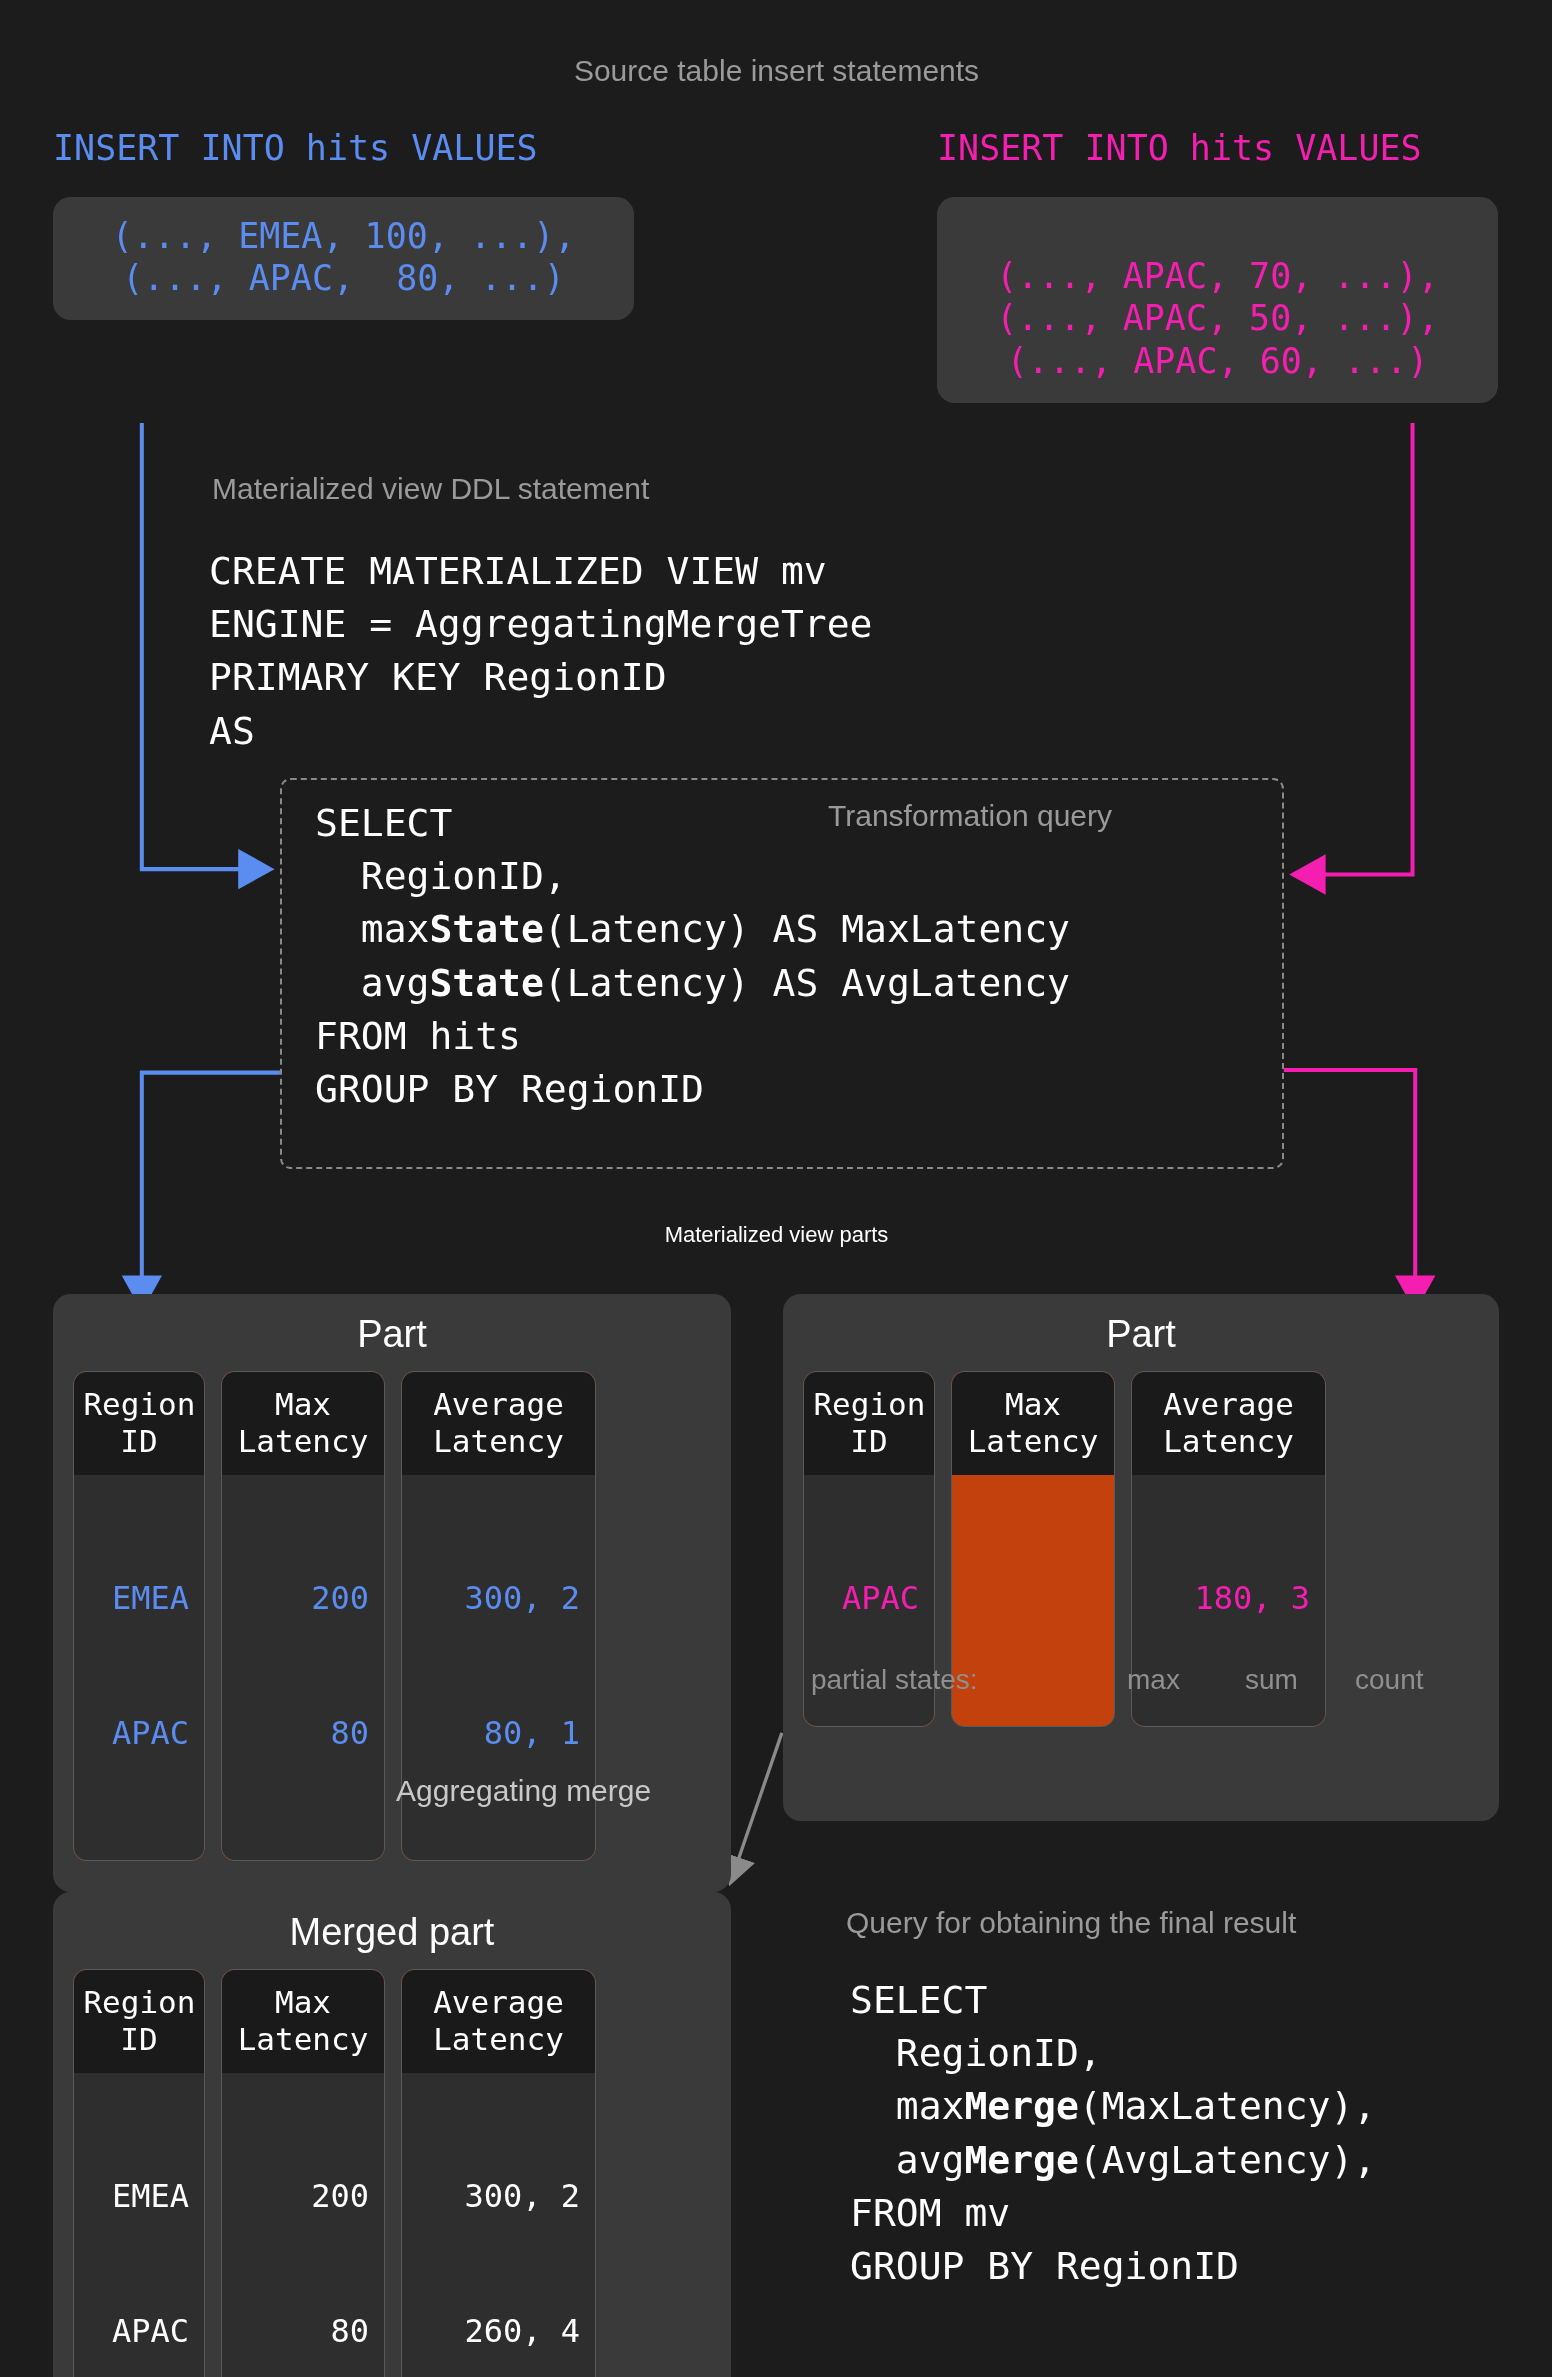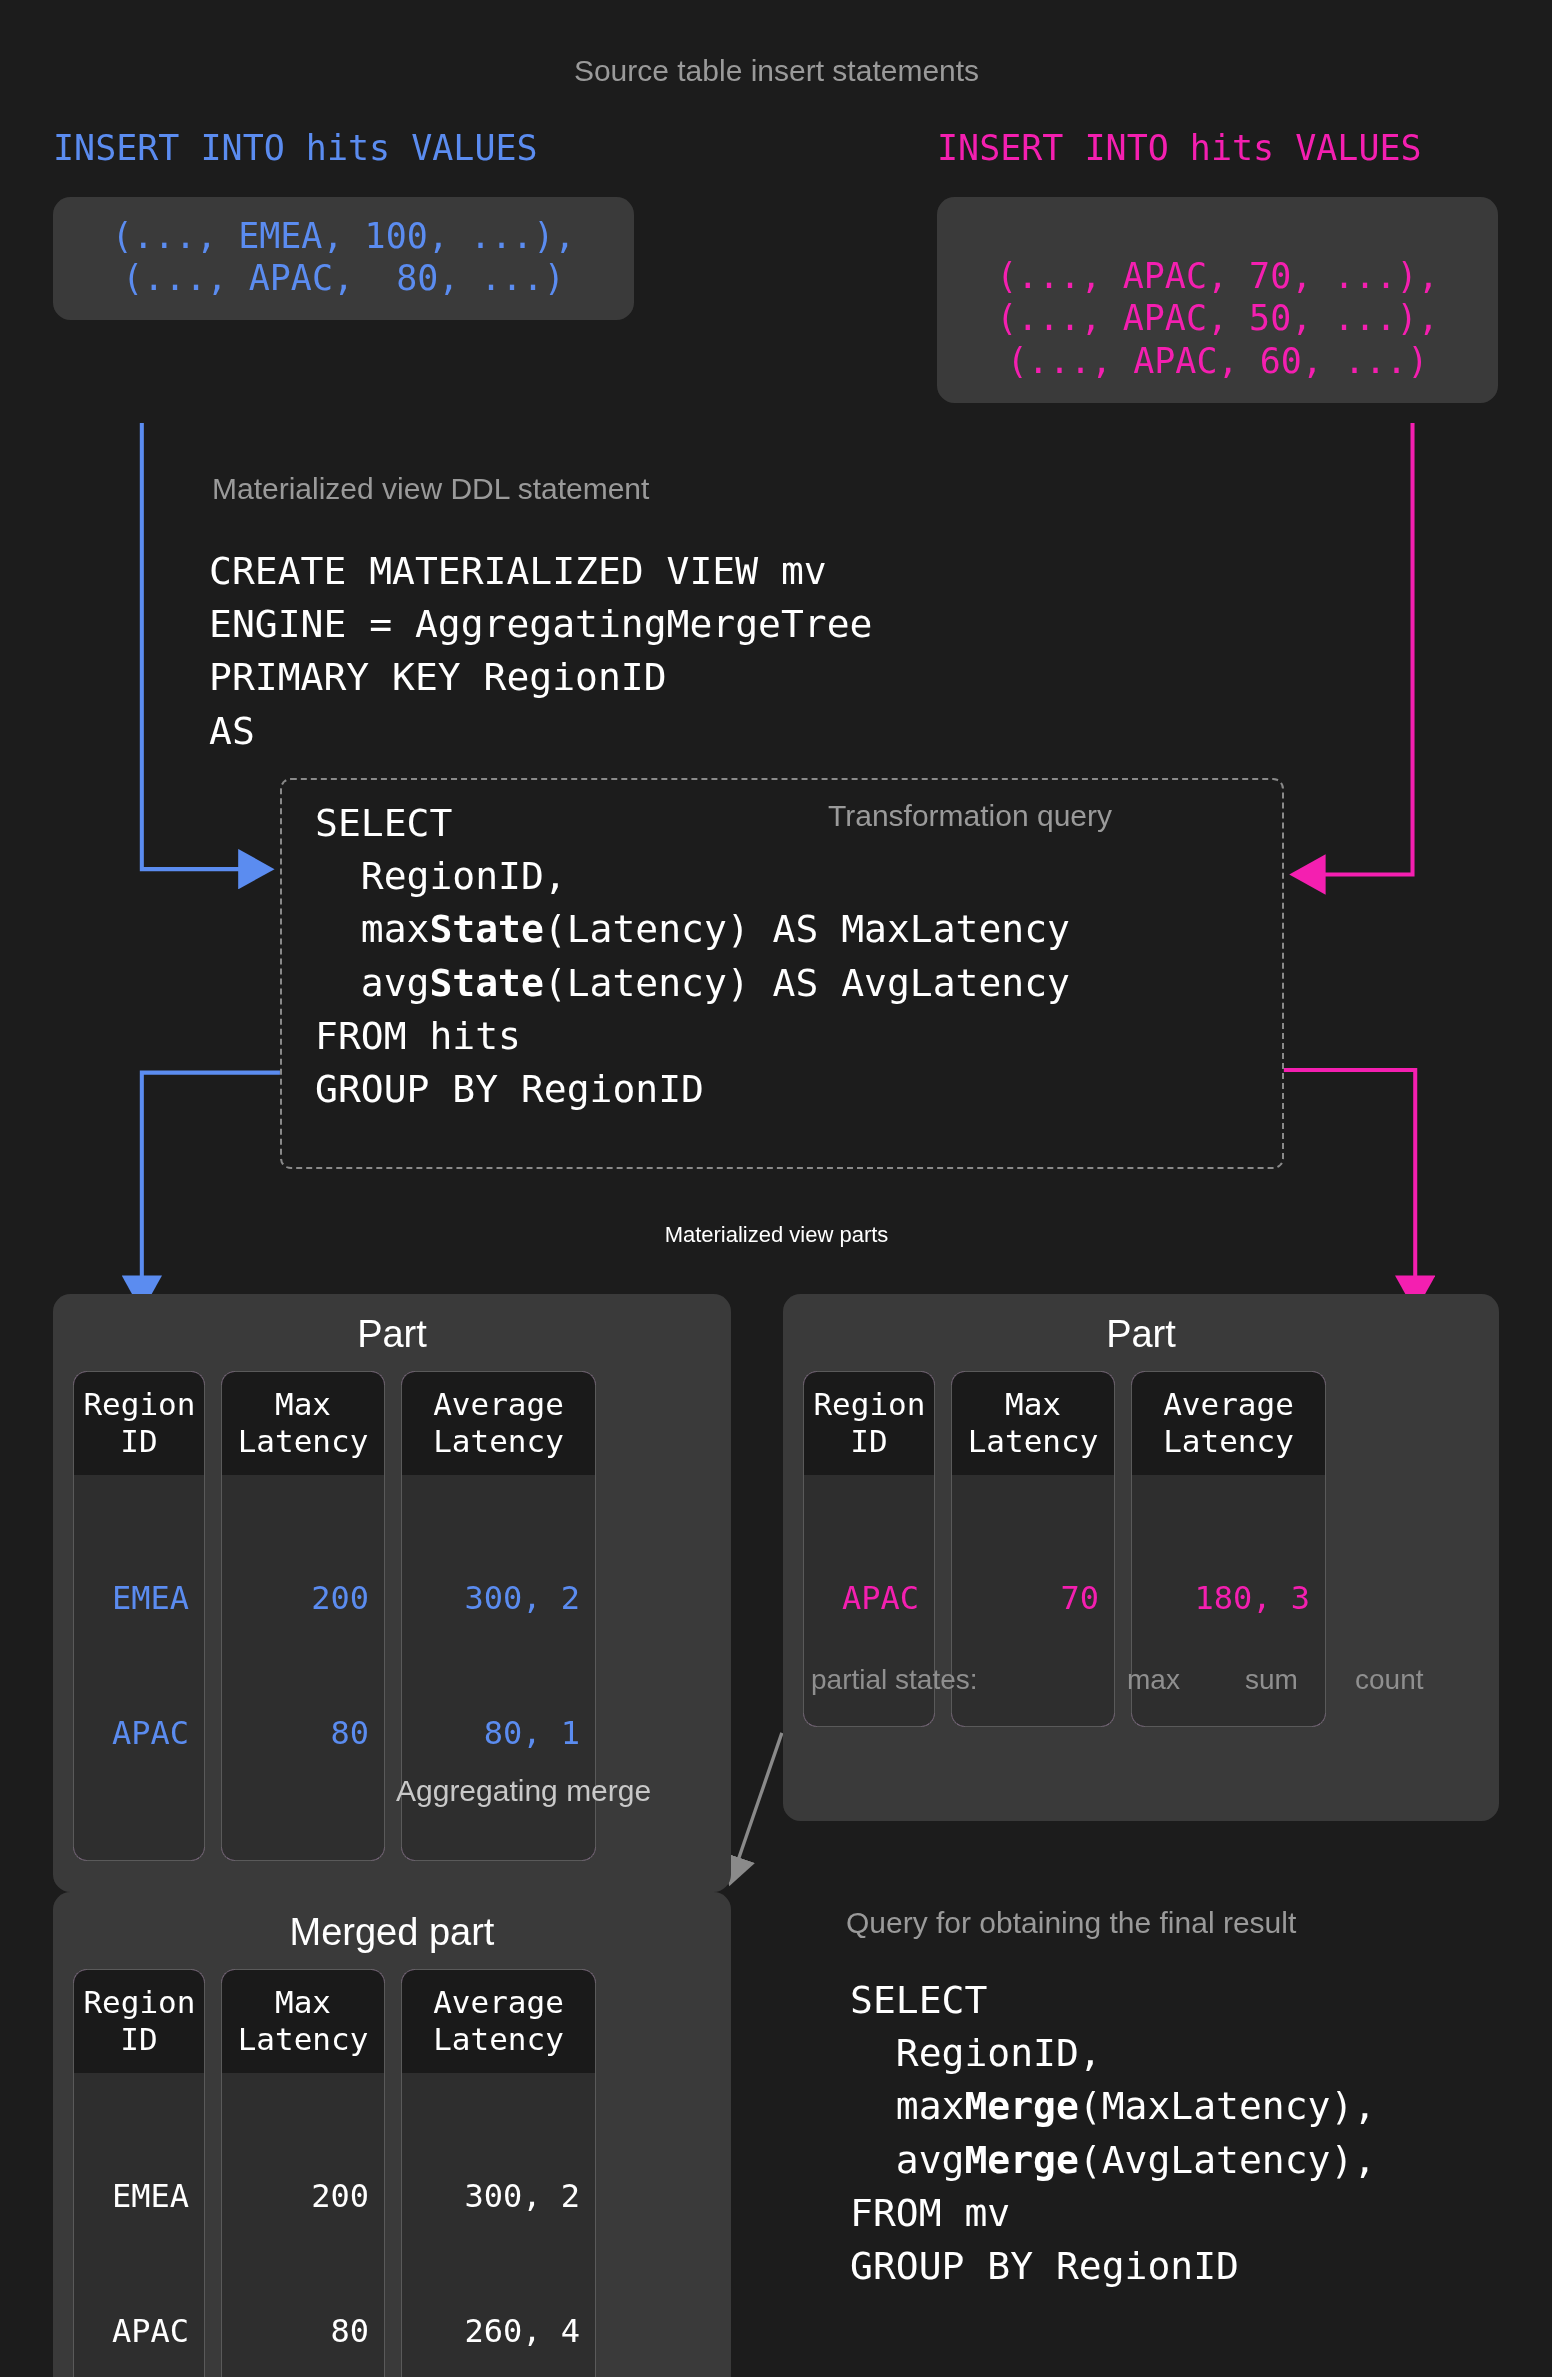--- a/index.html
+++ b/index.html
@@ -55,21 +55,21 @@
   
   .part{
     position:absolute;
     background:#3a3a3a;
     border-radius:17.5px;
   }
   .part-title{ text-align:center; font-size:38px; color:#fff; margin-top:19px; margin-bottom:15px;
                font-family:"Liberation Sans", sans-serif;}
   .cols{ display:flex; gap:16px; padding:0 20px 31px 20px; }
   .col{
-    background:#f0abfc;
+    background:#c2410c;
     border:1.3px solid #5a5a5a;
     border-radius:13.5px;
     overflow:hidden;
     display:flex; flex-direction:column;
   }
   .col-head{
     background:#1a1a1a;
     color:#ffffff;
     font-family:"DejaVu Sans Mono","Liberation Mono", monospace;
     font-size:31px; line-height:1.22;
@@ -210,23 +210,20 @@
       <div class="col w-region">
         <div class="col-head">Region
 ID</div>
         <div class="col-body" style="color:#f41fb0;">
           <span class="cell">APAC</span>
         </div>
       </div>
       <div class="col w-max">
         <div class="col-head">Max
 Latency</div>
-        <div class="col-body" style="color:#f41fb0;">
-          <span class="cell">70</span>
-        </div>
       </div>
       <div class="col w-avg">
         <div class="col-head">Average
 Latency</div>
         <div class="col-body" style="color:#f41fb0;">
           <span class="cell">180, 3</span>
         </div>
       </div>
     </div>
   </div>

